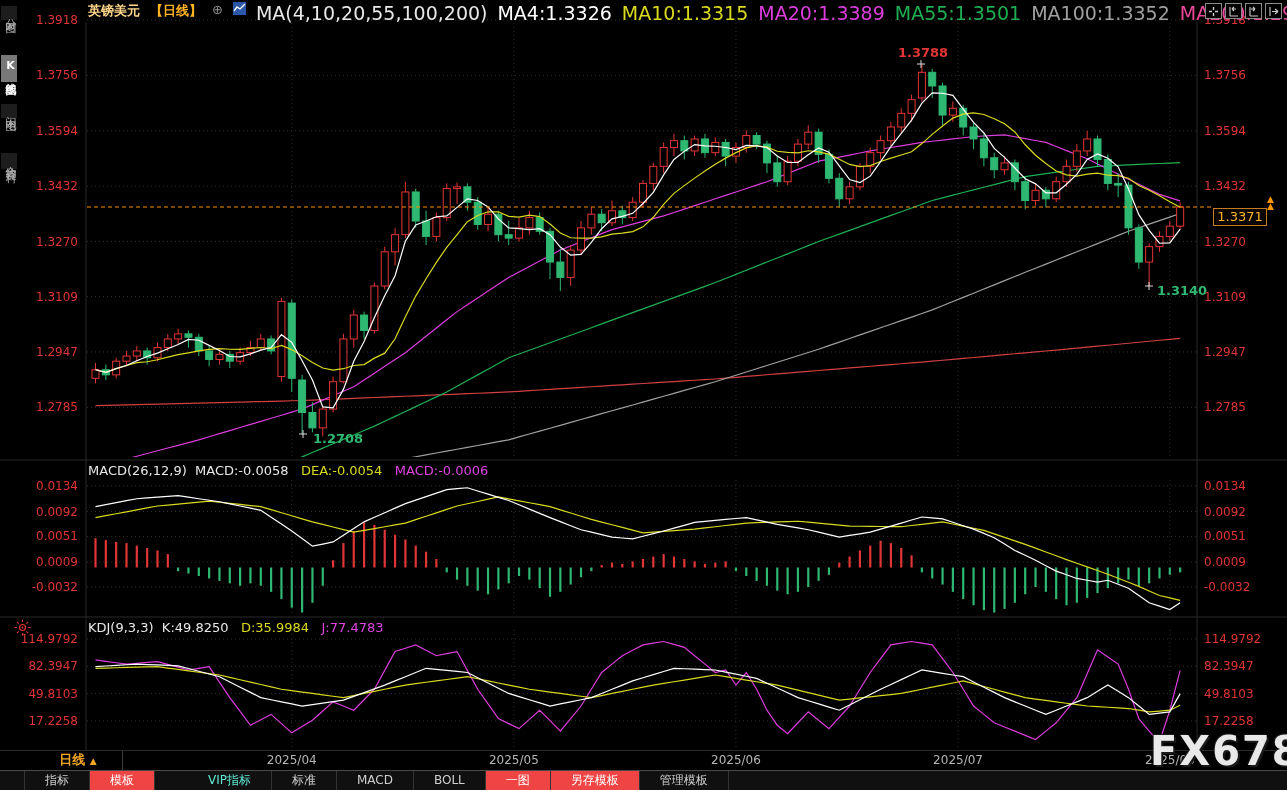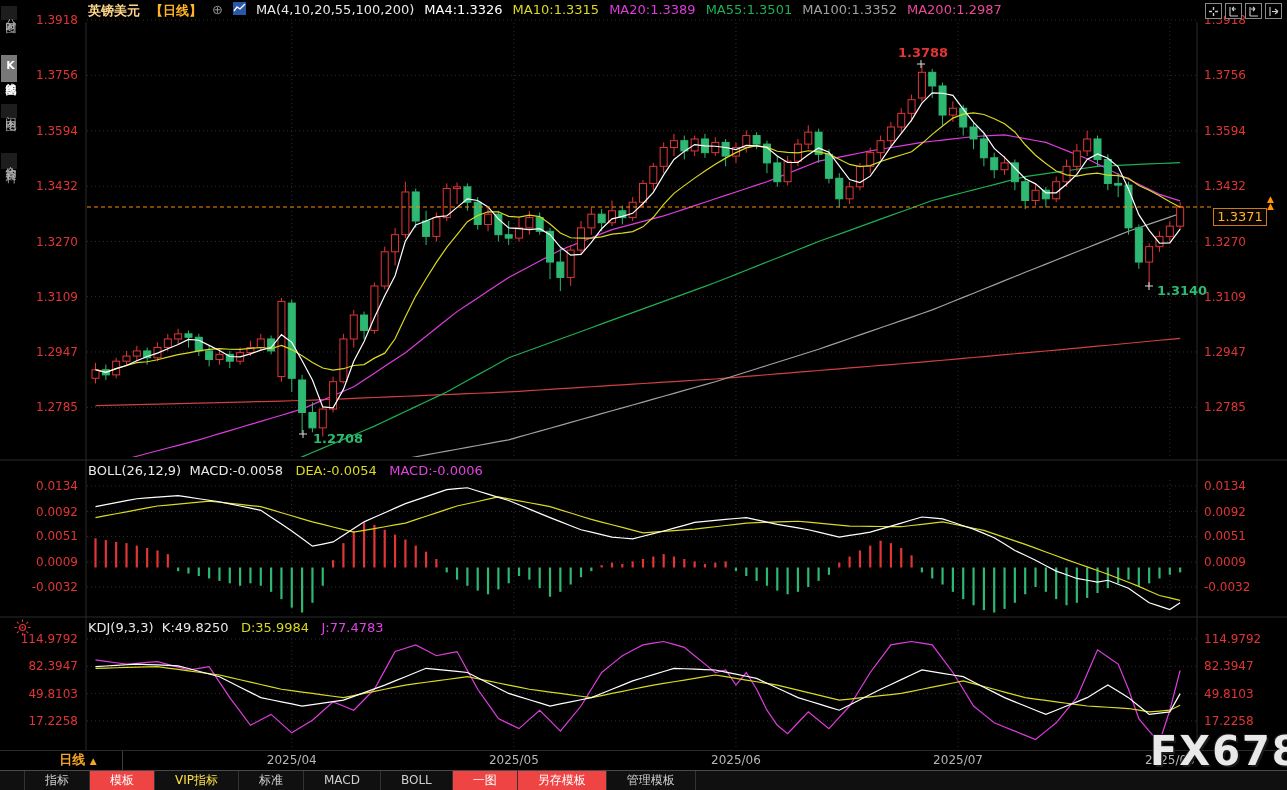--- a/index.html
+++ b/index.html
@@ -9,21 +9,21 @@
   .side-item{position:absolute;left:1px;width:16px;writing-mode:vertical-rl;text-orientation:upright;
      background:#1d1d1d;color:#b3b3b3;font-size:11px;letter-spacing:2px;text-align:center;
      padding:4px 0;cursor:default;}
   .side-item.sel{background:#787878;color:#fff;font-weight:bold;}
   
   #header{position:absolute;left:88px;top:2px;height:18px;display:flex;gap:10px;
      font-size:13px;white-space:nowrap;z-index:5;}
   #sym{color:#ffd78a;font-weight:bold;}
   #period{color:#ffb425;font-weight:bold;}
   #linkdot{color:#8f8f8f;font-size:13px;}
-  .legend-item{font-size:13px;}
+  .legend-item{font-size:19px;}
   #ticons{position:absolute;right:5px;top:3px;display:flex;gap:3px;z-index:6;}
   .ticon{width:15px;height:14px;border:1px solid #8a8a8a;background:#000;display:flex;
      align-items:center;justify-content:center;}
   
   .ptitle{position:absolute;left:88px;font-size:13px;z-index:5;white-space:nowrap;}
   .ptitle .w{color:#e8e8e8;} .ptitle .y{color:#d9d91f;} .ptitle .m{color:#e043e0;}
   #kdj-sun{position:absolute;left:14px;top:619px;z-index:5;}
   
   #pricebox{position:absolute;left:1213px;top:208px;width:52px;height:16px;border:1px solid #c87a1e;
      color:#ffb42b;background:#0a0500;font-size:13px;line-height:16px;text-align:center;z-index:6;}
@@ -34,21 +34,21 @@
      border-bottom:1px solid #4a4a4a;z-index:4;}
   #periodcell{position:absolute;left:0;top:0;width:88px;height:19px;border-right:1px solid #3a3a3a;
      color:#f5a623;font-size:13px;font-weight:bold;text-align:center;line-height:18px;cursor:pointer;margin-left:34px;}
   .datelabel{position:absolute;top:2px;width:60px;text-align:center;color:#b5b5b5;font-size:12px;}
   #tabrow{position:absolute;left:0;top:771px;width:1287px;height:19px;background:#101010;
      display:flex;align-items:stretch;padding-left:24px;box-sizing:border-box;z-index:4;}
   .tab{color:#cfcfcf;font-size:12px;line-height:18px;padding:0 20px;border-right:1px solid #333;
      cursor:pointer;white-space:nowrap;}
   .tab:first-child{border-left:1px solid #333;}
   .tab.sel{background:#ef4444;color:#fff;}
-  .tab.vip{color:#fde047;}
+  .tab.vip{color:#5eead4;margin-left:33px;}
   
   #watermark{position:absolute;left:1150px;top:728px;font-size:40px;font-weight:bold;color:#e9e9e9;
      letter-spacing:2px;text-shadow:2px 2px 0 #1a1a1a, -1px -1px 0 #1a1a1a;z-index:9;}
   svg text{font-family:"DejaVu Sans","Liberation Sans",sans-serif;}
 </style>
 </head>
 <body>
 
 <div id="app">
 
@@ -532,21 +532,21 @@
         </svg>
     </div>
     <div class="ticon">
       <svg width="11" height="11">
           <path d="M2 1v9 M4 5.5h6 M10 5.5l-3 -2.5 M10 5.5l-3 2.5" stroke="#ccc" stroke-width="1.1" fill="none"></path>
         </svg>
     </div>
   </div>
 
   <div class="ptitle" style="top:463px">
-    <span class="w">BOLL(26,12,9)</span>&nbsp;
+    <span class="w">MACD(26,12,9)</span>&nbsp;
     <span class="w">MACD:-0.0058</span>&nbsp;&nbsp;
     <span class="y">DEA:-0.0054</span>&nbsp;&nbsp;
     <span class="m">MACD:-0.0006</span>
   </div>
   <div id="kdj-sun">
     <svg width="17" height="17">
       <circle cx="8.5" cy="8.5" r="3" fill="none" stroke="#e23535" stroke-width="1.2"></circle>
       <circle cx="8.5" cy="8.5" r="1" fill="#e23535"></circle>
       <g stroke="#e23535" stroke-width="1.1">
         <path d="M8.5 0.5v2.4 M8.5 14.1v2.4 M0.5 8.5h2.4 M14.1 8.5h2.4 M2.9 2.9l1.7 1.7 M12.4 12.4l1.7 1.7 M14.1 2.9l-1.7 1.7 M4.6 12.4l-1.7 1.7"></path>

